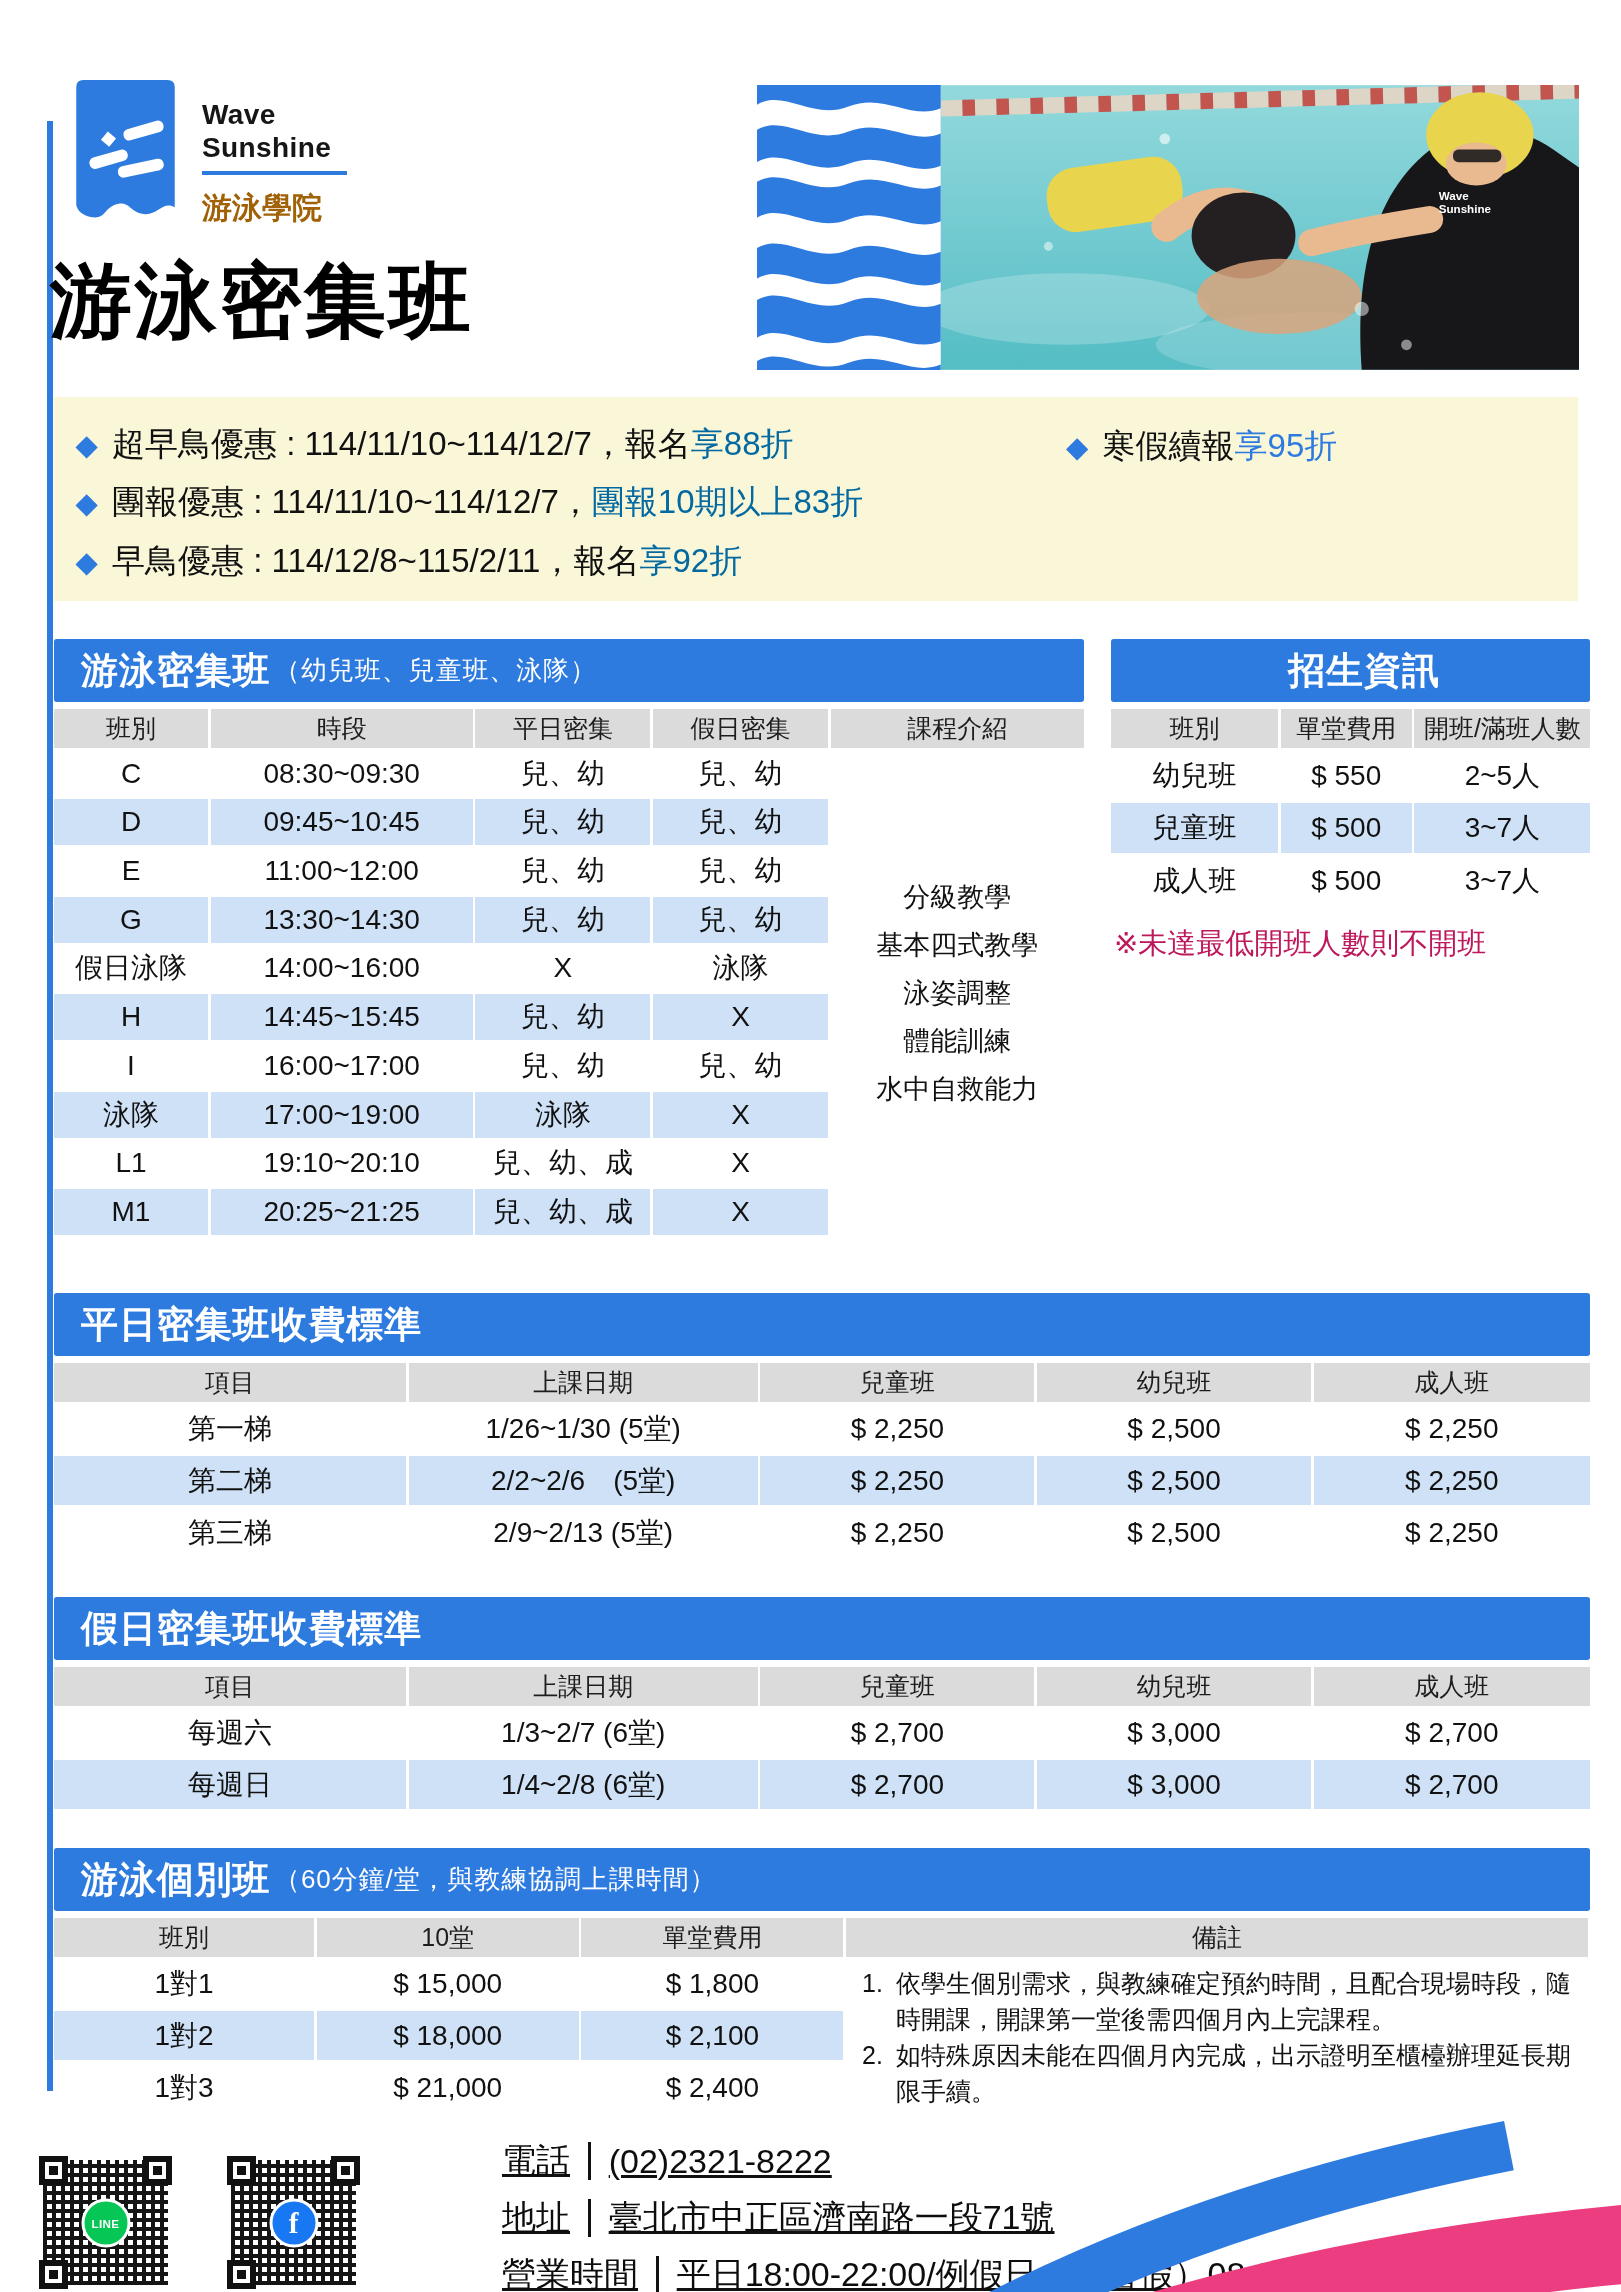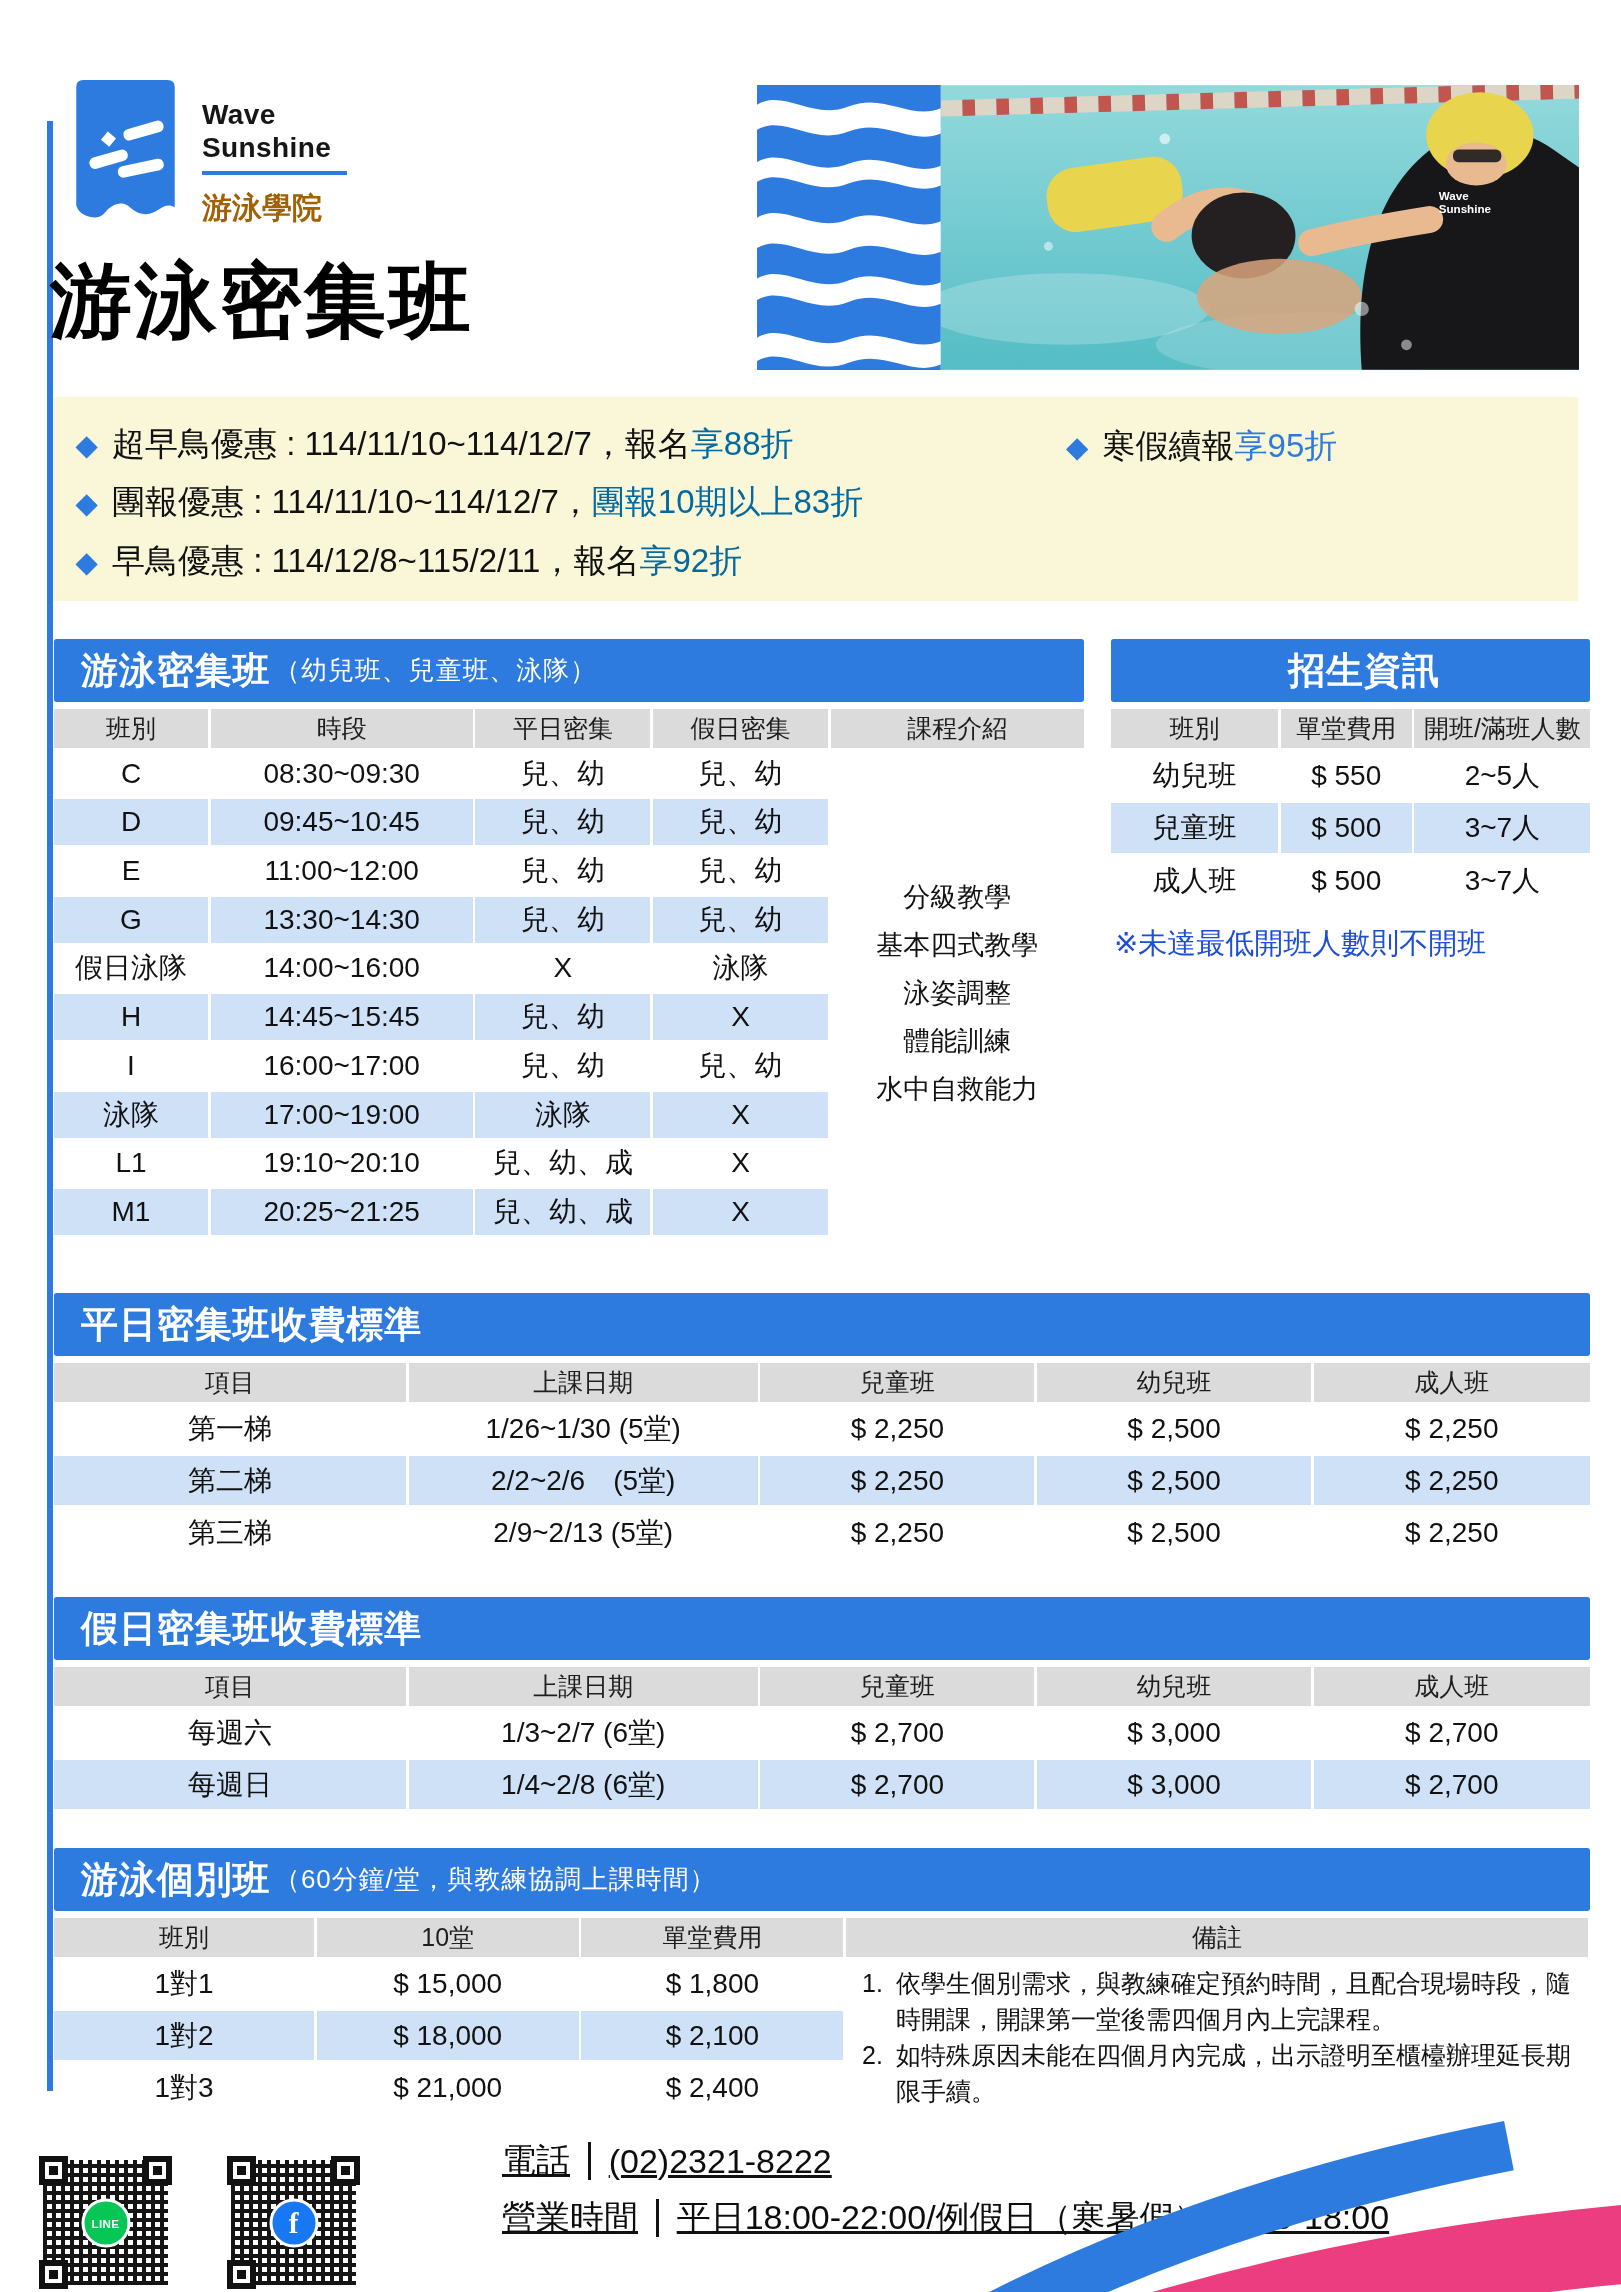--- a/index.html
+++ b/index.html
@@ -31,21 +31,21 @@
   .band{position:absolute;background:#2E7BE0;color:#fff;display:flex;align-items:center;border-radius:2.7px;}
   .band .bt{font-size:37px;font-weight:800;margin-left:27px;letter-spacing:0.9px;}
   .band .bn{font-size:26px;font-weight:500;margin-left:3.6px;letter-spacing:0.9px;}
   
   .grid{position:absolute;display:grid;gap:2.7px;background:#fff;}
   .th{background:#DBDBDB;display:flex;align-items:center;justify-content:center;font-size:25px;color:#1d1d1d;}
   .td{background:#fff;display:flex;align-items:center;justify-content:center;font-size:28px;color:#111;}
   .td.b{background:#CFE1F6;}
   .course-cell{grid-column:5;grid-row:2 / span 10;background:#fff;display:flex;flex-direction:column;align-items:center;justify-content:center;}
   .course-cell div{font-size:27px;line-height:48px;color:#111;}
-  .enr-note{position:absolute;left:1114px;top:903px;font-size:29px;color:#1d4ed8;}
+  .enr-note{position:absolute;left:1114px;top:903px;font-size:29px;color:#be185d;}
   .notes-cell{grid-column:4;grid-row:2 / span 3;background:#fff;display:flex;flex-direction:column;justify-content:flex-start;padding:5.4px 12.5px 0 16px;box-sizing:border-box;}
   .note-line{display:flex;font-size:25px;line-height:36px;color:#111;text-align:left;}
   .note-line .num{width:34px;flex:0 0 34px;}
   .note-line .ntx{flex:1;}
   
   .qr{position:absolute;width:133px;height:133px;background:#fff;}
   .qr .noise{position:absolute;inset:3.6px;
     background:repeating-linear-gradient(0deg,#151515 0 4.5px,transparent 4.5px 9px),
                repeating-linear-gradient(90deg,#151515 0 4.5px,#fff 4.5px 9px);}
   .qr .f{position:absolute;width:29px;height:29px;border:6.3px solid #111;background:#fff;box-sizing:border-box;}
@@ -360,20 +360,25 @@
     <div class="badge fb">f</div>
   </div>
 
   <div class="contact">
     <div class="c-row">
       <span>電話</span>
       <span class="sep"></span>
       <span>(02)2321-8222</span>
     </div>
     <div class="c-row">
+      <span>地址</span>
+      <span class="sep"></span>
+      <span>臺北市中正區濟南路一段71號</span>
+    </div>
+    <div class="c-row">
       <span>營業時間</span>
       <span class="sep"></span>
       <span>平日18:00-22:00/例假日（寒暑假）08:00-18:00</span>
     </div>
   </div>
 
   <svg class="ribbons" width="690" height="215" viewBox="0 0 770 240">
     <path d="M40,260 Q300,120 645,52" stroke="#2E7BE0" stroke-width="56" fill="none"></path>
     <path d="M235,265 Q480,190 775,162" stroke="#EB3D7F" stroke-width="88" fill="none"></path>
   </svg>

